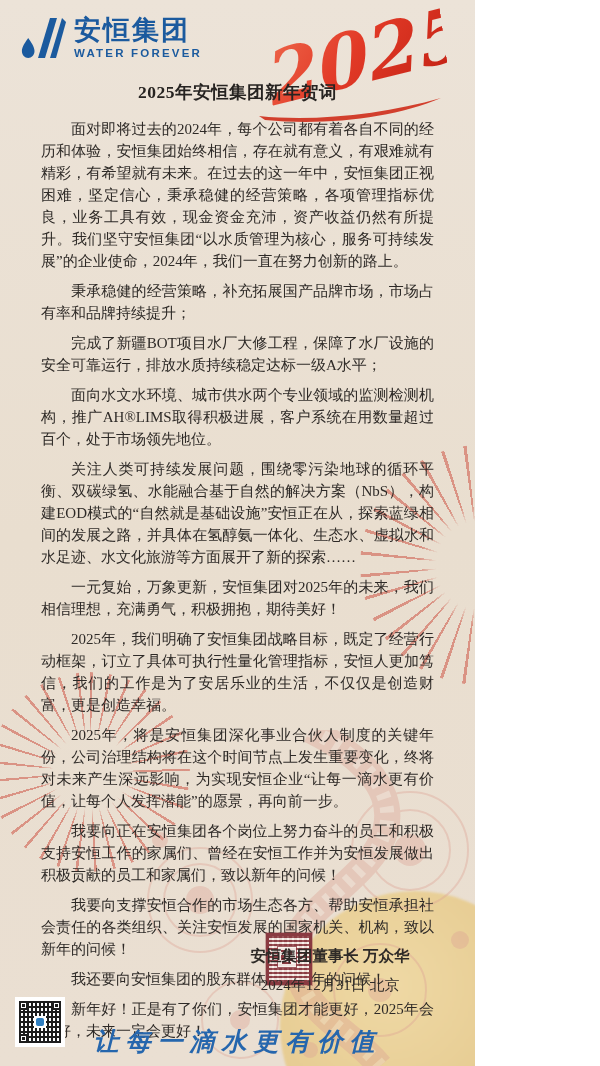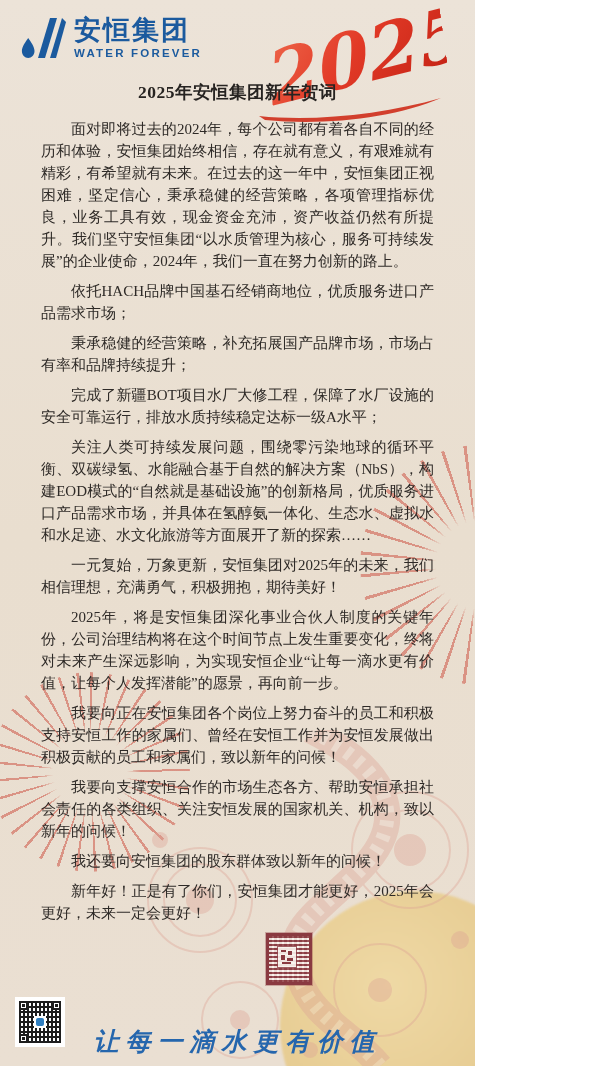--- a/index.html
+++ b/index.html
@@ -127,40 +127,45 @@
   <svg class="year-swoosh" viewBox="0 0 190 26">
     <path d="M4 20 C 60 26 130 18 186 2 C 140 22 70 30 10 24 Z" fill="#cf2d1b" opacity=".9"></path>
   </svg>
 
   <div class="title-block">
     <h1>2025年安恒集团新年贺词</h1>
   </div>
 
   <div class="content">
     <p>面对即将过去的2024年，每个公司都有着各自不同的经历和体验，安恒集团始终相信，存在就有意义，有艰难就有精彩，有希望就有未来。在过去的这一年中，安恒集团正视困难，坚定信心，秉承稳健的经营策略，各项管理指标优良，业务工具有效，现金资金充沛，资产收益仍然有所提升。我们坚守安恒集团“以水质管理为核心，服务可持续发展”的企业使命，2024年，我们一直在努力创新的路上。</p>
-    <p>依托HACH品牌中国基石经销商地位，优质服务进口产品需求市场；</p>
     <p>秉承稳健的经营策略，补充拓展国产品牌市场，市场占有率和品牌持续提升；</p>
     <p>完成了新疆BOT项目水厂大修工程，保障了水厂设施的安全可靠运行，排放水质持续稳定达标一级A水平；</p>
-    <p>关注人类可持续发展问题，围绕零污染地球的循环平衡、双碳绿氢、水能融合基于自然的解决方案（NbS），构建EOD模式的“自然就是基础设施”的创新格局，优质服务进口产品需求市场，并具体在氢醇氨一体化、生态水、虚拟水和水足迹、水文化旅游等方面展开了新的探索……</p>
+    <p>面向水文水环境、城市供水两个专业领域的监测检测机构，推广AH®LIMS取得积极进展，客户系统在用数量超过百个，处于市场领先地位。</p>
+    <p>关注人类可持续发展问题，围绕零污染地球的循环平衡、双碳绿氢、水能融合基于自然的解决方案（NbS），构建EOD模式的“自然就是基础设施”安恒正在从，探索蓝绿相间的发展之路，并具体在氢醇氨一体化、生态水、虚拟水和水足迹、水文化旅游等方面展开了新的探索……</p>
     <p>一元复始，万象更新，安恒集团对2025年的未来，我们相信理想，充满勇气，积极拥抱，期待美好！</p>
+    <p>2025年，我们明确了安恒集团战略目标，既定了经营行动框架，订立了具体可执行性量化管理指标，安恒人更加笃信，我们的工作是为了安居乐业的生活，不仅仅是创造财富，更是创造幸福。</p>
     <p>2025年，将是安恒集团深化事业合伙人制度的关键年份，公司治理结构将在这个时间节点上发生重要变化，终将对未来产生深远影响，为实现安恒企业“让每一滴水更有价值，让每个人发挥潜能”的愿景，再向前一步。</p>
     <p>我要向正在安恒集团各个岗位上努力奋斗的员工和积极支持安恒工作的家属们、曾经在安恒工作并为安恒发展做出积极贡献的员工和家属们，致以新年的问候！</p>
     <p>我要向支撑安恒合作的市场生态各方、帮助安恒承担社会责任的各类组织、关注安恒发展的国家机关、机构，致以新年的问候！</p>
     <p>我还要向安恒集团的股东群体致以新年的问候！</p>
     <p>新年好！正是有了你们，安恒集团才能更好，2025年会更好，未来一定会更好！</p>
   </div>
 
   <div class="seal">
     <div class="seal-core">
       <i style="left:3px;top:3px;width:5px;height:2px;"></i>
       <i style="left:10px;top:4px;width:4px;height:4px;"></i>
       <i style="left:3px;top:8px;width:4px;height:5px;"></i>
       <i style="left:9px;top:11px;width:6px;height:3px;"></i>
       <i style="left:4px;top:15px;width:9px;height:2px;"></i>
     </div>
+  </div>
+  <div class="sign-block">
+    <div class="signer">安恒集团董事长 万众华</div>
+    <div class="date">2024年12月31日 北京</div>
   </div>
 
   <div class="qr">
     <div class="qr-inner">
       <span class="finder tl"></span>
       <span class="finder tr"></span>
       <span class="finder bl"></span>
       <span class="qr-logo">
           <span></span>
         </span>

